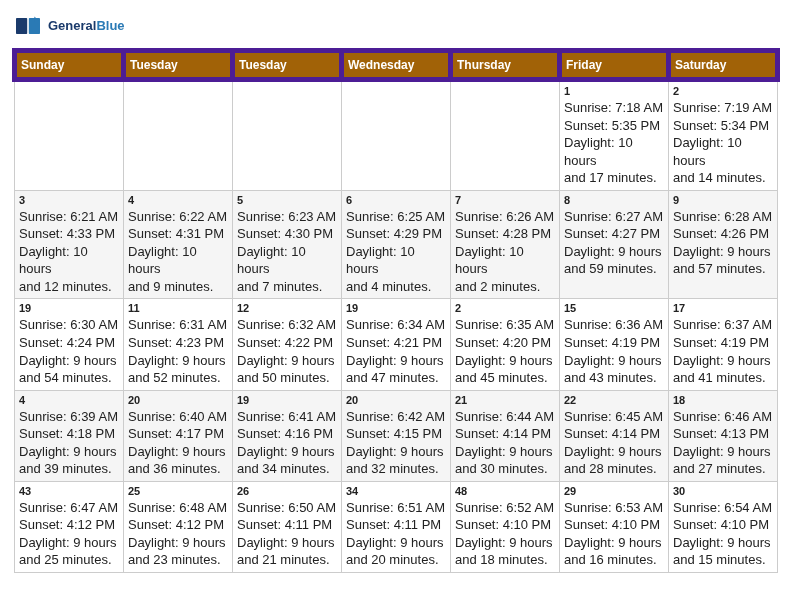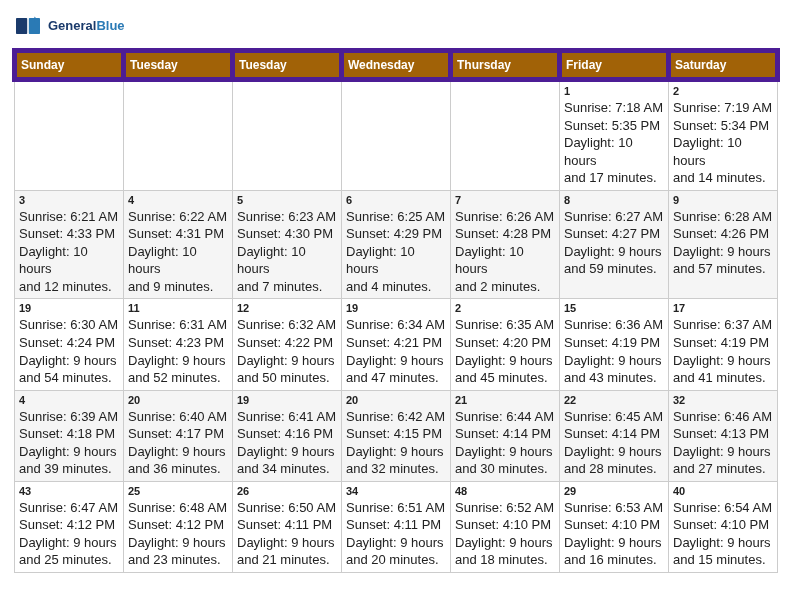--- a/index.html
+++ b/index.html
@@ -222,21 +222,21 @@
           </td>
           <td>
             <span class="day-num">21</span>
             <div class="day-info">Sunrise: 6:44 AM<br>Sunset: 4:14 PM<br>Daylight: 9 hours<br>and 30 minutes.</div>
           </td>
           <td>
             <span class="day-num">22</span>
             <div class="day-info">Sunrise: 6:45 AM<br>Sunset: 4:14 PM<br>Daylight: 9 hours<br>and 28 minutes.</div>
           </td>
           <td>
-            <span class="day-num">32</span>
+            <span class="day-num">18</span>
             <div class="day-info">Sunrise: 6:46 AM<br>Sunset: 4:13 PM<br>Daylight: 9 hours<br>and 27 minutes.</div>
           </td>
         </tr>
         <tr>
           <td>
             <span class="day-num">43</span>
             <div class="day-info">Sunrise: 6:47 AM<br>Sunset: 4:12 PM<br>Daylight: 9 hours<br>and 25 minutes.</div>
           </td>
           <td>
             <span class="day-num">25</span>
@@ -252,19 +252,19 @@
           </td>
           <td>
             <span class="day-num">48</span>
             <div class="day-info">Sunrise: 6:52 AM<br>Sunset: 4:10 PM<br>Daylight: 9 hours<br>and 18 minutes.</div>
           </td>
           <td>
             <span class="day-num">29</span>
             <div class="day-info">Sunrise: 6:53 AM<br>Sunset: 4:10 PM<br>Daylight: 9 hours<br>and 16 minutes.</div>
           </td>
           <td>
-            <span class="day-num">40</span>
+            <span class="day-num">30</span>
             <div class="day-info">Sunrise: 6:54 AM<br>Sunset: 4:10 PM<br>Daylight: 9 hours<br>and 15 minutes.</div>
           </td>
         </tr>
       </tbody>
   </table>
 </div>
 
 </body></html>

